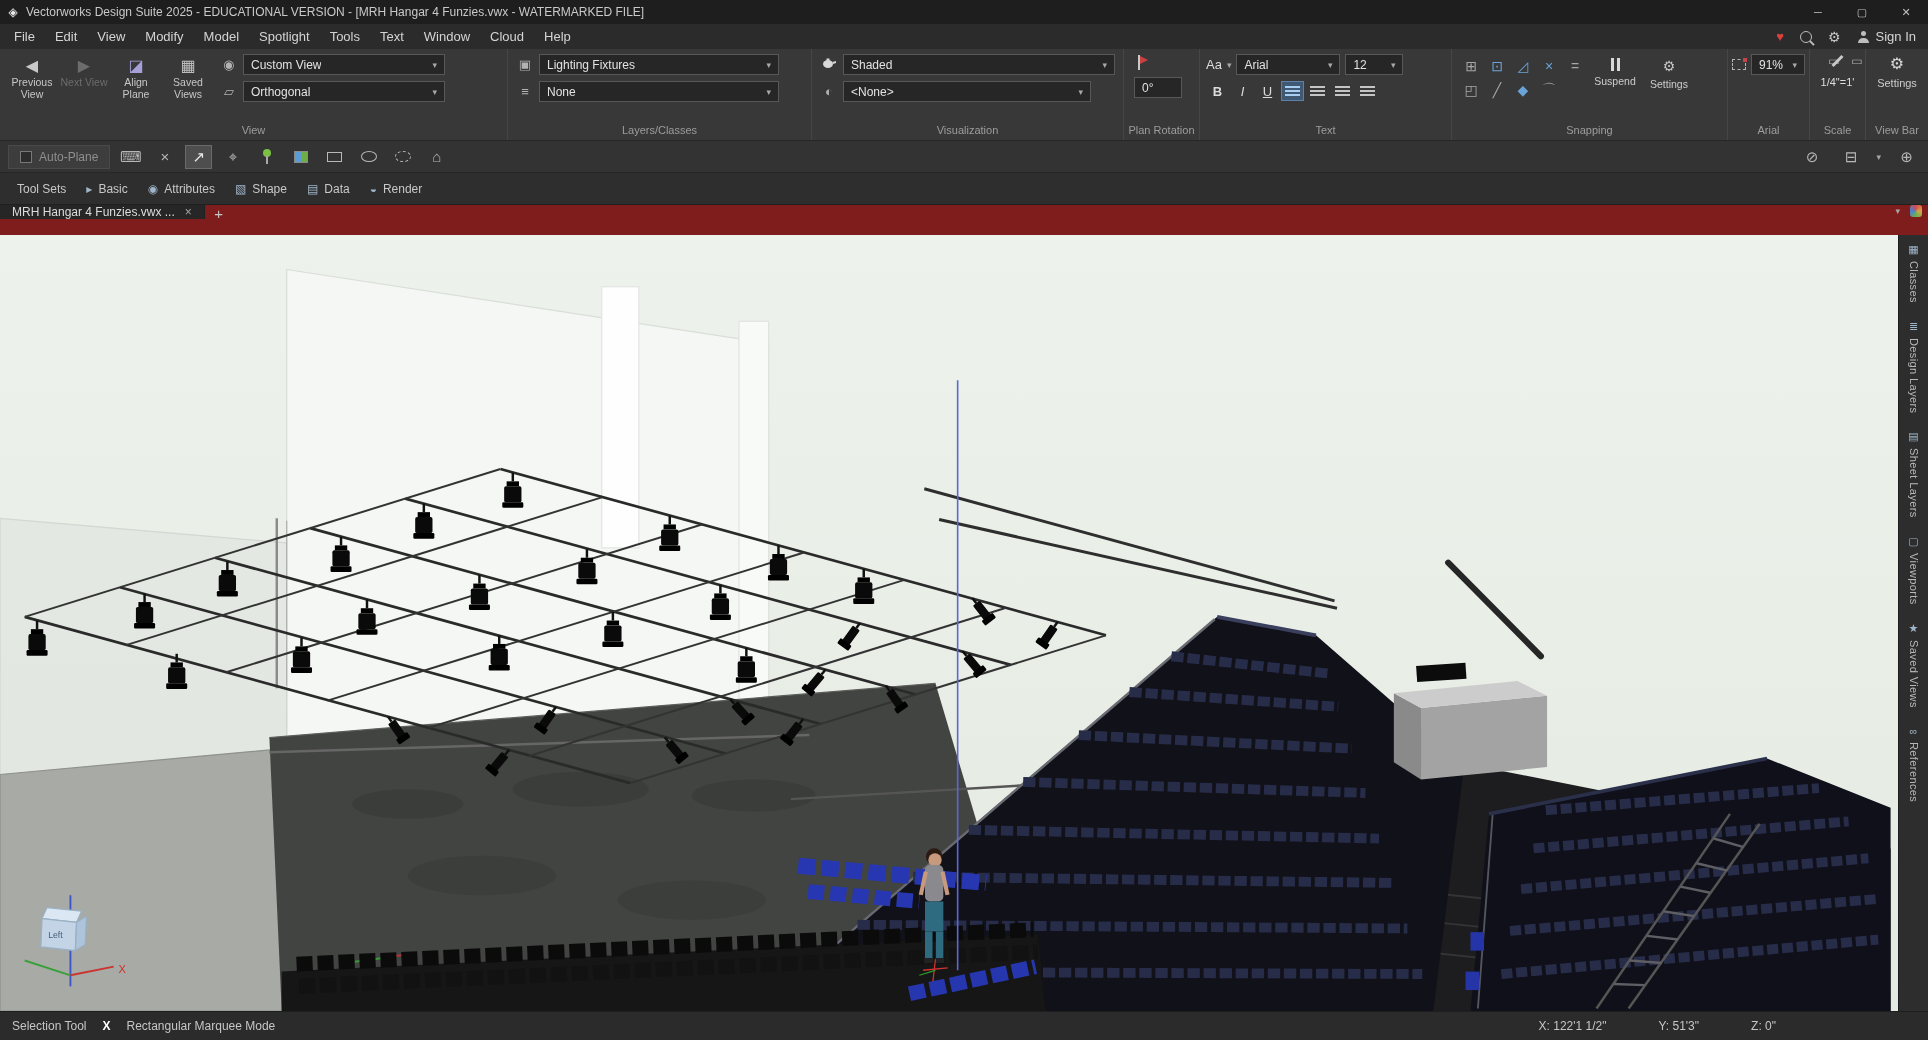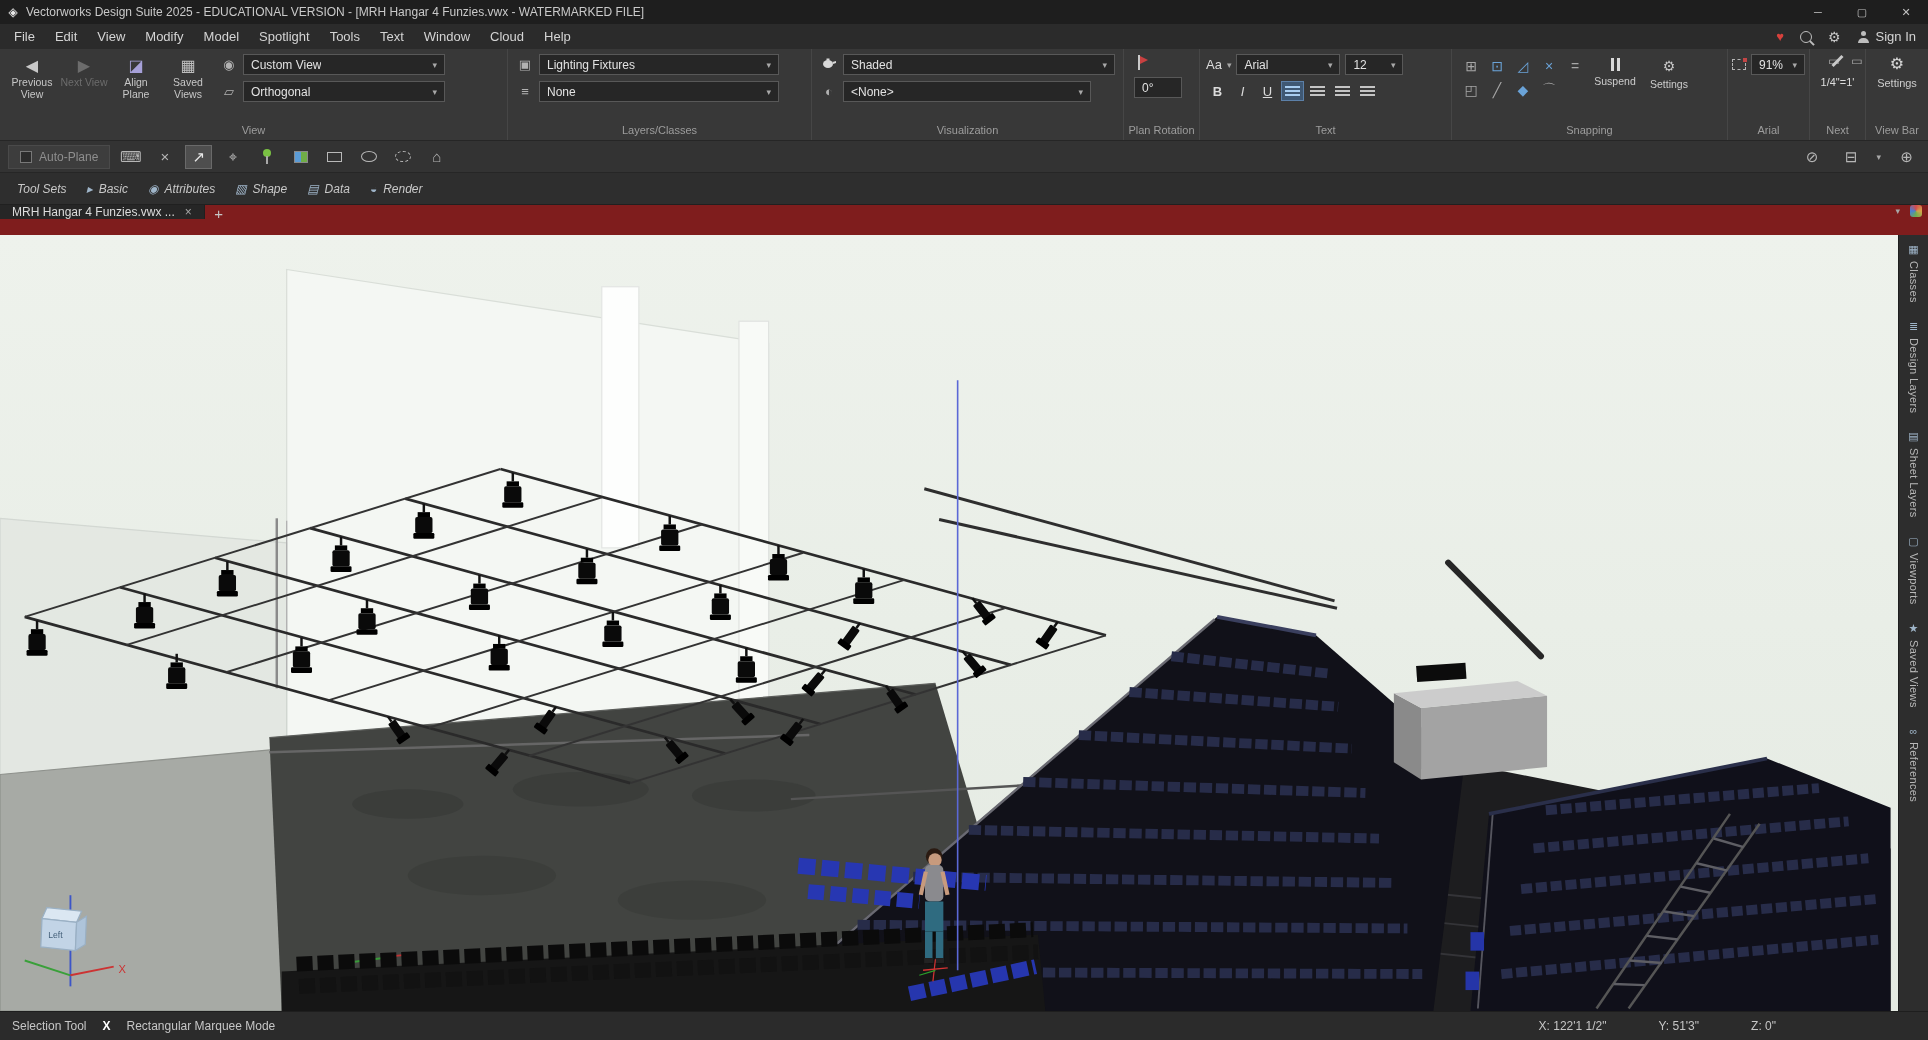--- a/index.html
+++ b/index.html
@@ -92,21 +92,21 @@
   .pin-ic::after { content:""; position:absolute; width:2px; height:8px; background:#a9a9a9; left:5px; top:7px; }
   .gridcolor-ic { width:14px; height:12px; border:1px solid #8a8a8a;
     background:linear-gradient(90deg,#5b9bd5 50%,#70ad47 50%); }
   .rect-ic { width:15px; height:10px; border:1.5px solid #b9b9b9; }
   .oval-ic { width:16px; height:11px; border:1.5px solid #b9b9b9; border-radius:50%; }
   .lasso-ic { width:16px; height:11px; border:1.5px dashed #b9b9b9; border-radius:50%; }
   .modebar-right { margin-left:auto; display:flex; align-items:center; gap:12px; }
 
   
   .toolsets { height:32px; background:#2e2e2e; border-bottom:1px solid #202020; display:flex;
-    align-items:center; padding-left:8px; font-size:12px; color:#c8c8c8; gap:2px; flex:0 0 auto;font-style:italic; }
+    align-items:center; padding-left:8px; font-size:12px; color:#c8c8c8; gap:2px; flex:0 0 auto; }
   .ts-item { display:flex; align-items:center; gap:6px; padding:0 9px; height:100%; }
   .ts-ic { font-size:12px; color:#9fb5c9; }
 
   
   .tabbar { height:30px; background:#7f1d1d; display:flex; align-items:flex-start; flex:0 0 auto; }
   .doc-tab { background:#262626; display:flex; align-items:center; gap:10px; padding:0 12px;
     font-size:12px; color:#dcdcdc; border-right:1px solid #1f1f1f; }
   .tab-close { color:#a8a8a8; font-size:12px; }
   .tab-plus { width:28px; display:flex; align-items:center; justify-content:center;
     color:#c6c6c6; font-size:15px; }
@@ -335,21 +335,21 @@
         </div>
       </div>
       <div class="tb-label">Arial</div>
     </div>
 
     <div class="tb-section" style="width:56px">
       <div class="tb-controls" style="flex-direction:column;align-items:center;gap:8px">
         <span class="pencil-ic"></span>
         <span class="scale-val">1/4"=1'</span>
       </div>
-      <div class="tb-label">Next</div>
+      <div class="tb-label">Scale</div>
     </div>
 
     <div class="tb-section" style="width:62px;border-right:none">
       <div class="tb-controls" style="flex-direction:column;align-items:center;gap:4px">
         <span style="font-size:16px;color:#d6d6d6">⚙</span>
         <span style="font-size:11px;color:#cdcdcd">Settings</span>
       </div>
       <div class="tb-label">View Bar</div>
     </div>
   </div>

